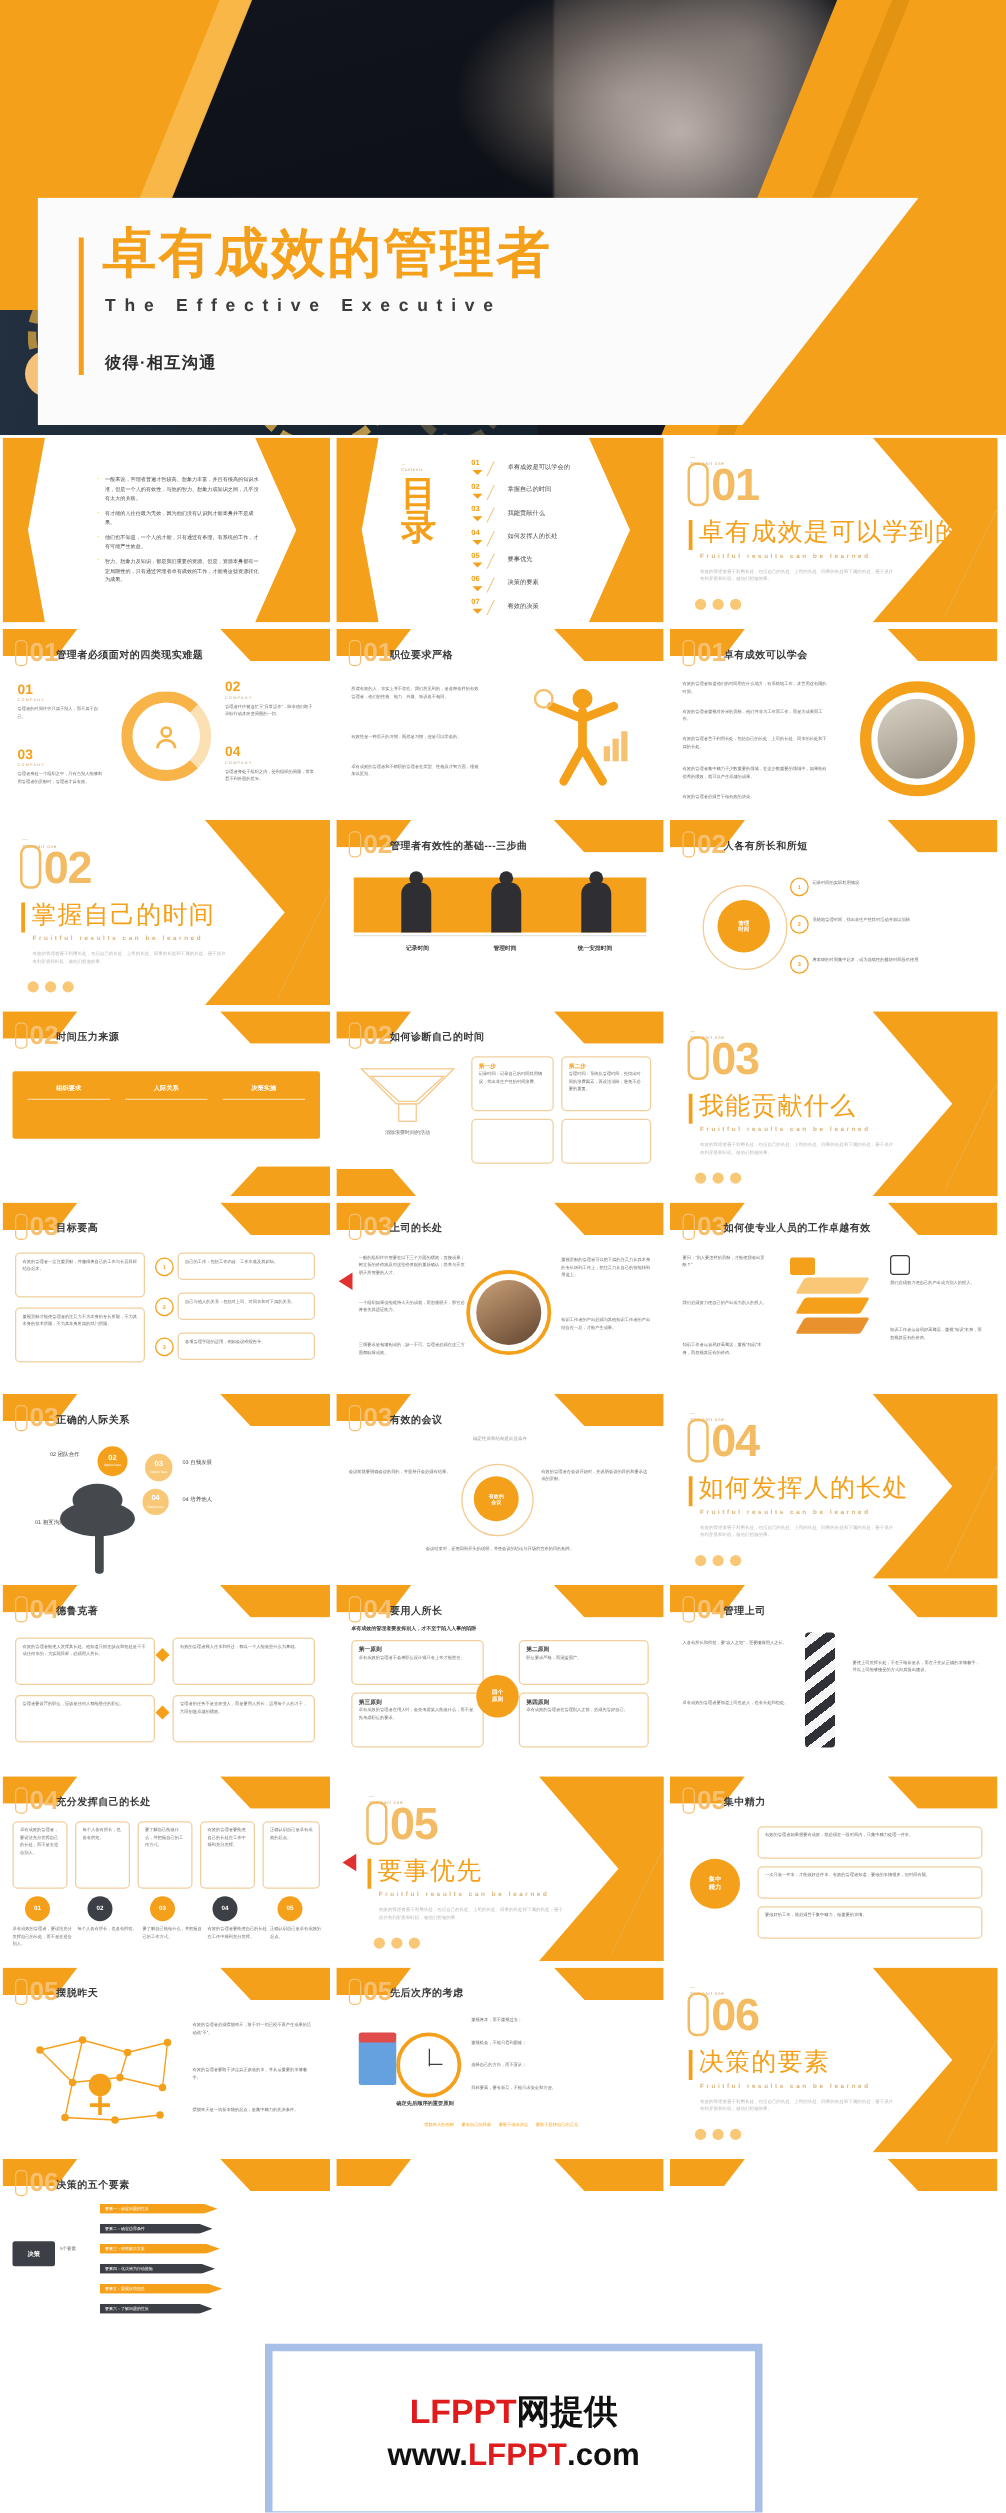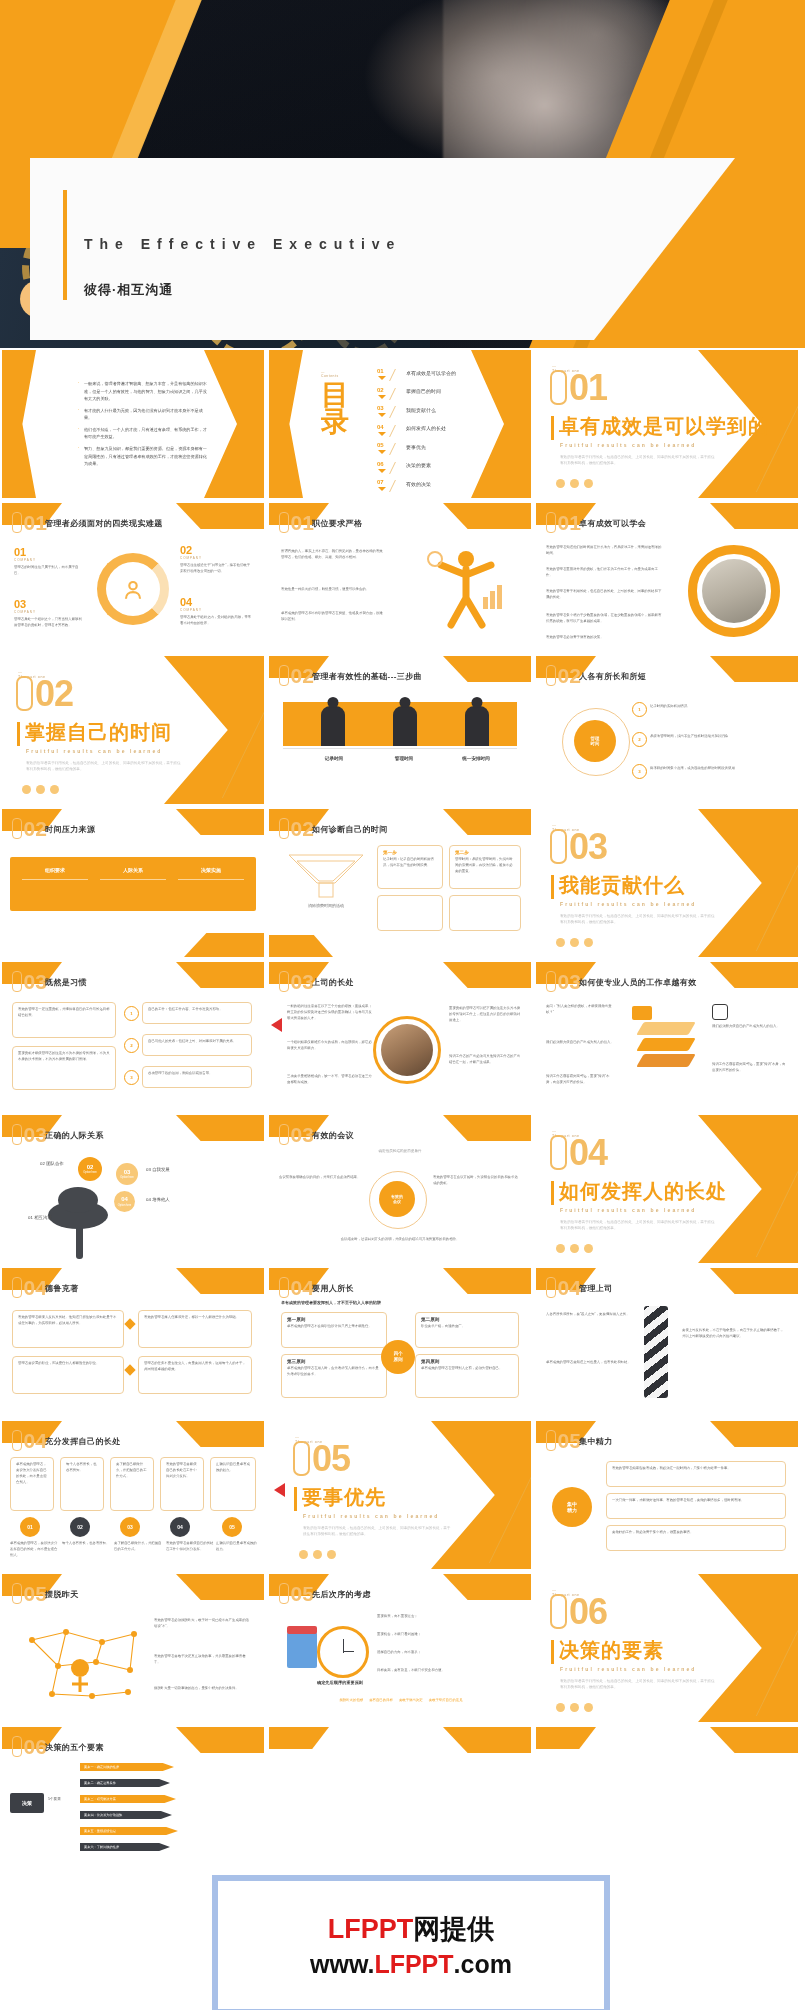--- a/index.html
+++ b/index.html
@@ -54,21 +54,21 @@
   .bul{position:absolute;left:36px;top:26px;right:56px;font-size:4.1px;line-height:1.85;color:#4a4a4a;}
   .bul li{margin-bottom:4px;list-style:none;position:relative;padding-left:6px;}
   .bul li:before{content:"·";position:absolute;left:0;top:-1px;color:#f5a01a;font-weight:bold;}
 
   
   .ch-en{position:absolute;left:16px;top:13px;font-size:3.6px;color:#c9a16a;letter-spacing:.6px;}
   .ch-en:before{content:"—";display:block;font-size:4px;color:#d8b27d;margin-bottom:1px;}
   .ch-num{position:absolute;left:14px;top:20px;font-size:36px;font-weight:bold;color:#f3b95c;line-height:1;letter-spacing:-1px;opacity:.95;}
   .ch-num .oval{display:inline-block;width:13px;height:31px;border:2.2px solid #f3b95c;border-radius:7px;vertical-align:top;margin-right:2px;}
   .ch-bar{position:absolute;left:15px;top:66px;width:3px;height:24px;background:#f5a01a;}
-  .ch-title{position:absolute;left:23px;top:64px;font-size:20px;font-weight:bold;color:#f5a01a;letter-spacing:1px;line-height:1.2;}
+  .ch-title{position:absolute;left:23px;top:64px;font-size:20px;font-weight:normal;color:#f5a01a;letter-spacing:1px;line-height:1.2;}
   .ch-sub{position:absolute;left:24px;top:92px;font-size:5px;letter-spacing:2.1px;color:#d9b277;font-weight:600;}
   .ch-desc{position:absolute;left:24px;top:104px;right:80px;font-size:3.6px;line-height:1.8;color:#b9b9b9;}
   .ch-dots{position:absolute;left:20px;bottom:10px;display:flex;gap:5px;}
   .ch-dots span{width:9px;height:9px;border-radius:50%;background:#f8c877;display:block;}
   .chev-big{position:absolute;right:-10px;top:0;width:110px;height:100%;background:#f5a01a;
     clip-path:polygon(100% 0,100% 100%,0 100%,58% 50%,0 0);}
   .chev-line{position:absolute;right:8px;top:6px;width:70px;height:136px;
     border-right:1px solid #e9b14a;transform:skewX(-26deg);opacity:.7;}
 
   
@@ -167,20 +167,21 @@
       <div class="cv-ico">
         <svg viewBox="0 0 24 24">
             <path d="M3 11l9-7 9 7"></path>
             <path d="M6 10v10h12V10"></path>
           </svg>
       </div>
     </div>
 
     <div class="cv-card">
       <div class="cv-rule"></div>
+      <div class="cv-title">卓有成效的管理者</div>
       <div class="cv-sub">The Effective Executive</div>
       <div class="cv-author">彼得·相互沟通</div>
     </div>
   </div>
 
   <div class="grid">
 
     <div class="slide">
       <div class="ochev-l"></div>
         <div class="ochev-r"></div>
@@ -422,21 +423,21 @@
           <span></span>
           <span></span>
           <span></span>
         </div>
     </div>
 
     <div class="slide">
       <div class="ocorn-tl"></div>
         <div class="ocorn-tr"></div>
       <div class="sn-num"><span class="oval"></span><span>03</span></div>
-      <div class="sn-title dark">既然是习惯</div>
+      <div class="sn-title dark">目标要高</div>
       <div class="card" style="left:10px;top:40px;width:104px;height:36px;">
         <div class="body-txt" style="position:static;">有效的管理者一定注重贡献，并懂得将自己的工作与长远目标结合起来。</div>
       </div>
       <div class="card" style="left:10px;top:84px;width:104px;height:44px;">
         <div class="body-txt" style="position:static;">重视贡献才能使管理者的注意力不为本身的专长所限，不为其本身的技术所限，不为其本身所属的部门所限。</div>
       </div>
       <div class="circ o" style="left:122px;top:44px;width:13px;height:13px;">1</div>
       <div class="card" style="left:140px;top:40px;width:110px;height:22px;">
           <div class="body-txt" style="position:static;">自己的工作：包括工作内容、工作水准及其影响。</div>
         </div>

